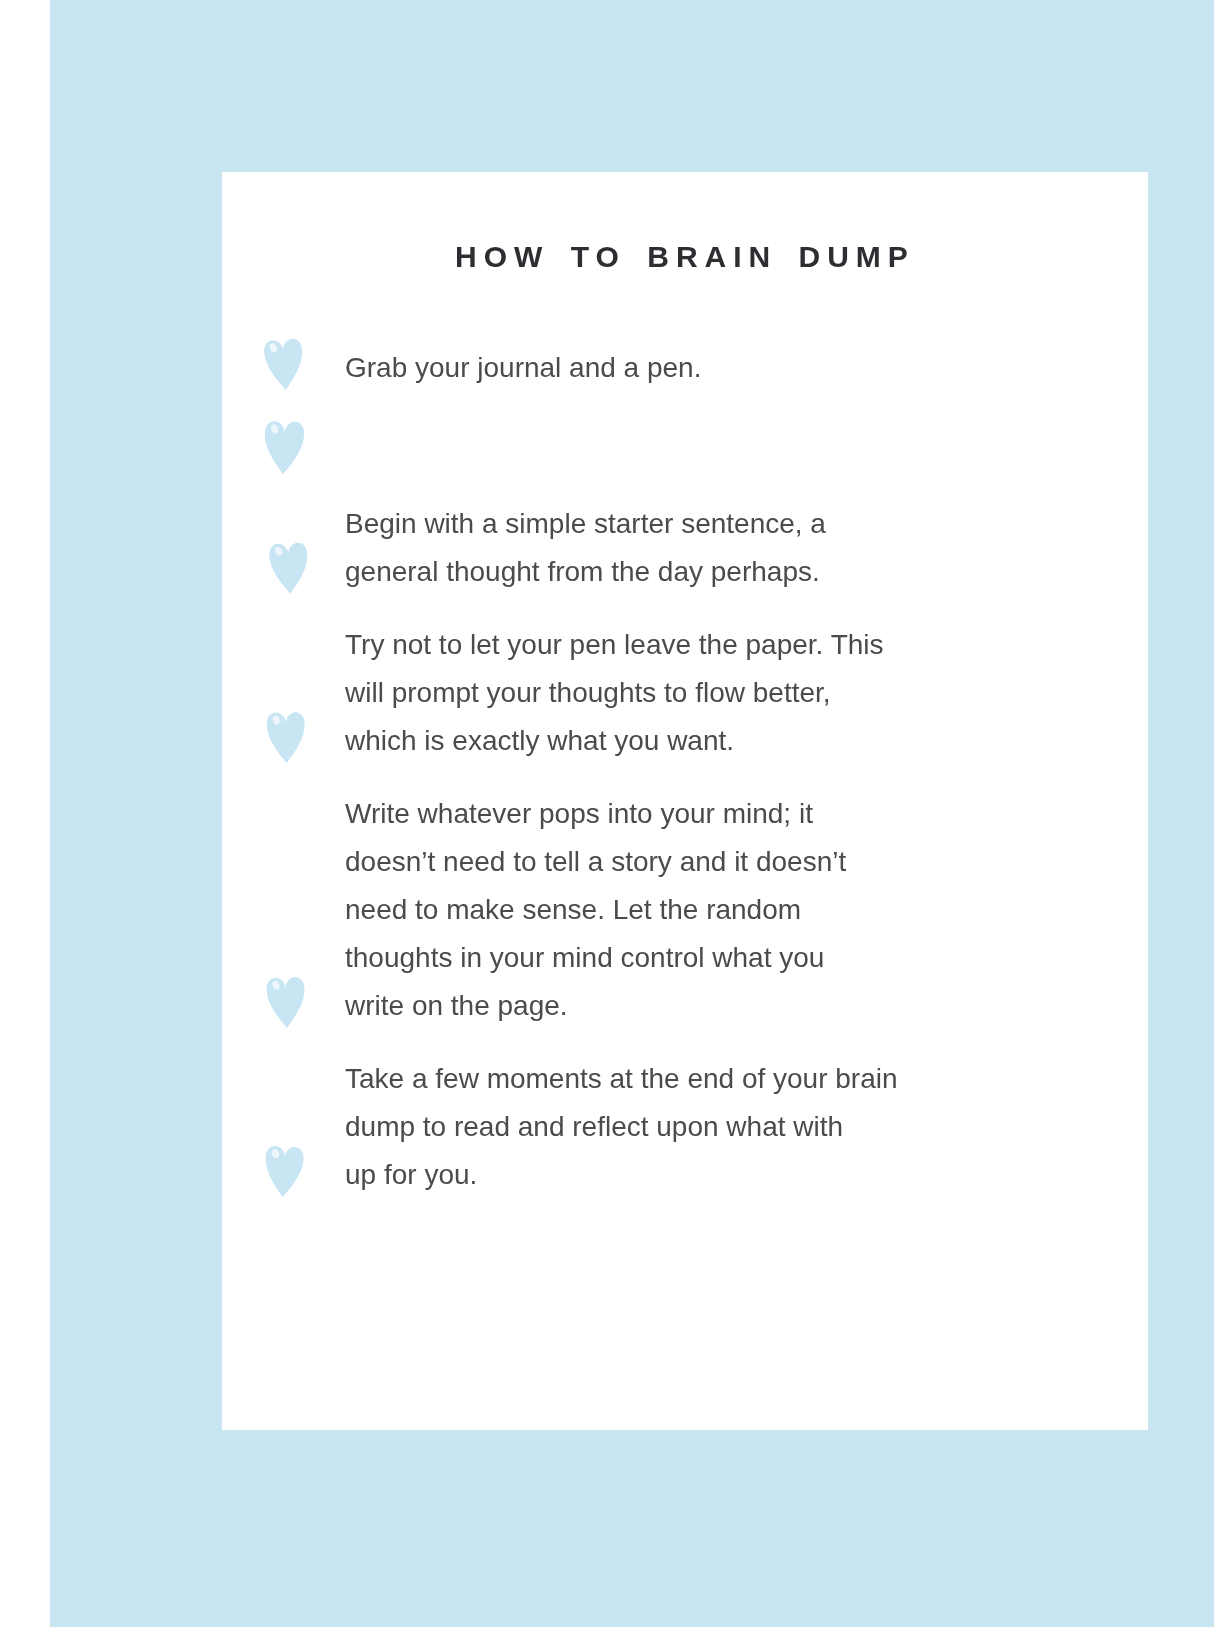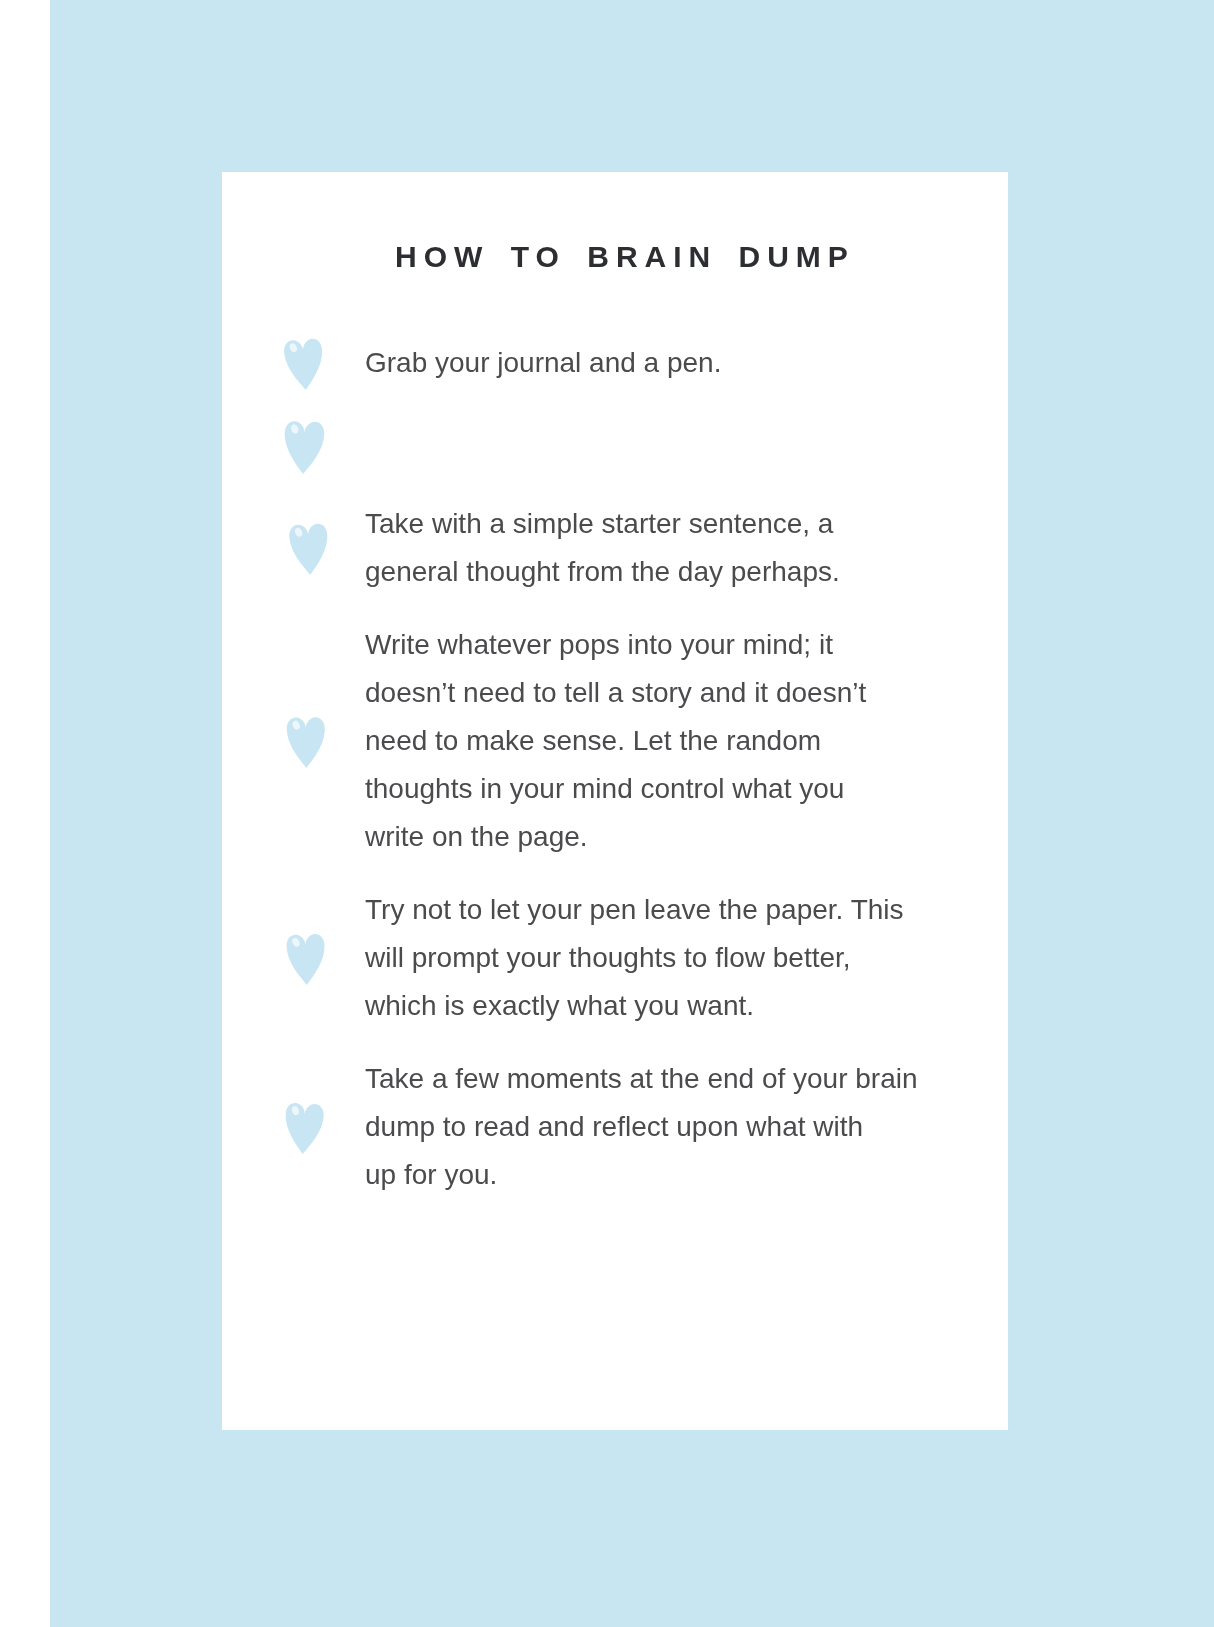--- a/index.html
+++ b/index.html
@@ -29,42 +29,41 @@
     left: 50px;
     top: 0;
     width: 1164px;
     height: 1627px;
     background: var(--panel_blue);
   }
   .card {
     position: absolute;
     left: 172px;  
     top: 172px;
-    width: 786px;
+    width: 926px;
     height: 1258px;
     background: var(--card_white);
     padding-top: 64px;
-    padding-left: 20px;
   }
   .title {
     margin: 0 0 56px 0;
     text-align: center;
     font-size: 30px;
     font-weight: 700;
     letter-spacing: 7px;
     word-spacing: 6px;
     line-height: 42px;
     color: var(--title_text);
   }
   .list {
     padding: 0 30px 0 40px;
   }
   .item {
     display: flex;
-    align-items: center;
+    align-items: flex-end;
     margin-bottom: 25px;
   }
   .heart {
     flex: none;
     width: 44px;
     height: 56px;
     margin-right: 39px;
     margin-top: 2px;
   }
   .heart svg { display: block; width: 100%; height: 100%; }
@@ -114,22 +113,34 @@
         </span>
       </div>
 
       <div class="item">
         <span class="heart">
           <svg viewBox="0 0 44 56" xmlns="http://www.w3.org/2000/svg" aria-hidden="true">
             <path class="lobe" d="M22,54 C14,44 3,30 3,15 C3,5 11,1 17,5 C20,7 22,10.5 22,14 C22,10.5 24,7 27,5 C33,1 41,5 41,15 C41,30 30,44 22,54 Z"></path>
             <ellipse class="shine" cx="12.5" cy="11" rx="3.4" ry="4.6" transform="rotate(-22 12.5 11)"></ellipse>
           </svg>
         </span>
-        <p class="item-text">Take with a simple starter sentence, a
+        <p class="item-text">Begin with a simple starter sentence, a
 general thought from the day perhaps.</p>
+      </div>
+
+      <div class="item">
+        <span class="heart">
+          <svg viewBox="0 0 44 56" xmlns="http://www.w3.org/2000/svg" aria-hidden="true">
+            <path class="lobe" d="M22,54 C14,44 3,30 3,15 C3,5 11,1 17,5 C20,7 22,10.5 22,14 C22,10.5 24,7 27,5 C33,1 41,5 41,15 C41,30 30,44 22,54 Z"></path>
+            <ellipse class="shine" cx="12.5" cy="11" rx="3.4" ry="4.6" transform="rotate(-22 12.5 11)"></ellipse>
+          </svg>
+        </span>
+        <p class="item-text">Try not to let your pen leave the paper. This
+will prompt your thoughts to flow better,
+which is exactly what you want.</p>
       </div>
 
       <div class="item">
         <span class="heart">
           <svg viewBox="0 0 44 56" xmlns="http://www.w3.org/2000/svg" aria-hidden="true">
             <path class="lobe" d="M22,54 C14,44 3,30 3,15 C3,5 11,1 17,5 C20,7 22,10.5 22,14 C22,10.5 24,7 27,5 C33,1 41,5 41,15 C41,30 30,44 22,54 Z"></path>
             <ellipse class="shine" cx="12.5" cy="11" rx="3.4" ry="4.6" transform="rotate(-22 12.5 11)"></ellipse>
           </svg>
         </span>
         <p class="item-text">Write whatever pops into your mind; it
@@ -139,32 +150,20 @@
 write on the page.</p>
       </div>
 
       <div class="item">
         <span class="heart">
           <svg viewBox="0 0 44 56" xmlns="http://www.w3.org/2000/svg" aria-hidden="true">
             <path class="lobe" d="M22,54 C14,44 3,30 3,15 C3,5 11,1 17,5 C20,7 22,10.5 22,14 C22,10.5 24,7 27,5 C33,1 41,5 41,15 C41,30 30,44 22,54 Z"></path>
             <ellipse class="shine" cx="12.5" cy="11" rx="3.4" ry="4.6" transform="rotate(-22 12.5 11)"></ellipse>
           </svg>
         </span>
-        <p class="item-text">Try not to let your pen leave the paper. This
-will prompt your thoughts to flow better,
-which is exactly what you want.</p>
-      </div>
-
-      <div class="item">
-        <span class="heart">
-          <svg viewBox="0 0 44 56" xmlns="http://www.w3.org/2000/svg" aria-hidden="true">
-            <path class="lobe" d="M22,54 C14,44 3,30 3,15 C3,5 11,1 17,5 C20,7 22,10.5 22,14 C22,10.5 24,7 27,5 C33,1 41,5 41,15 C41,30 30,44 22,54 Z"></path>
-            <ellipse class="shine" cx="12.5" cy="11" rx="3.4" ry="4.6" transform="rotate(-22 12.5 11)"></ellipse>
-          </svg>
-        </span>
         <p class="item-text">Take a few moments at the end of your brain
 dump to read and reflect upon what with
 up for you.</p>
       </div>
 
     </div>
   </div>
 </div>
 
 </body></html>

